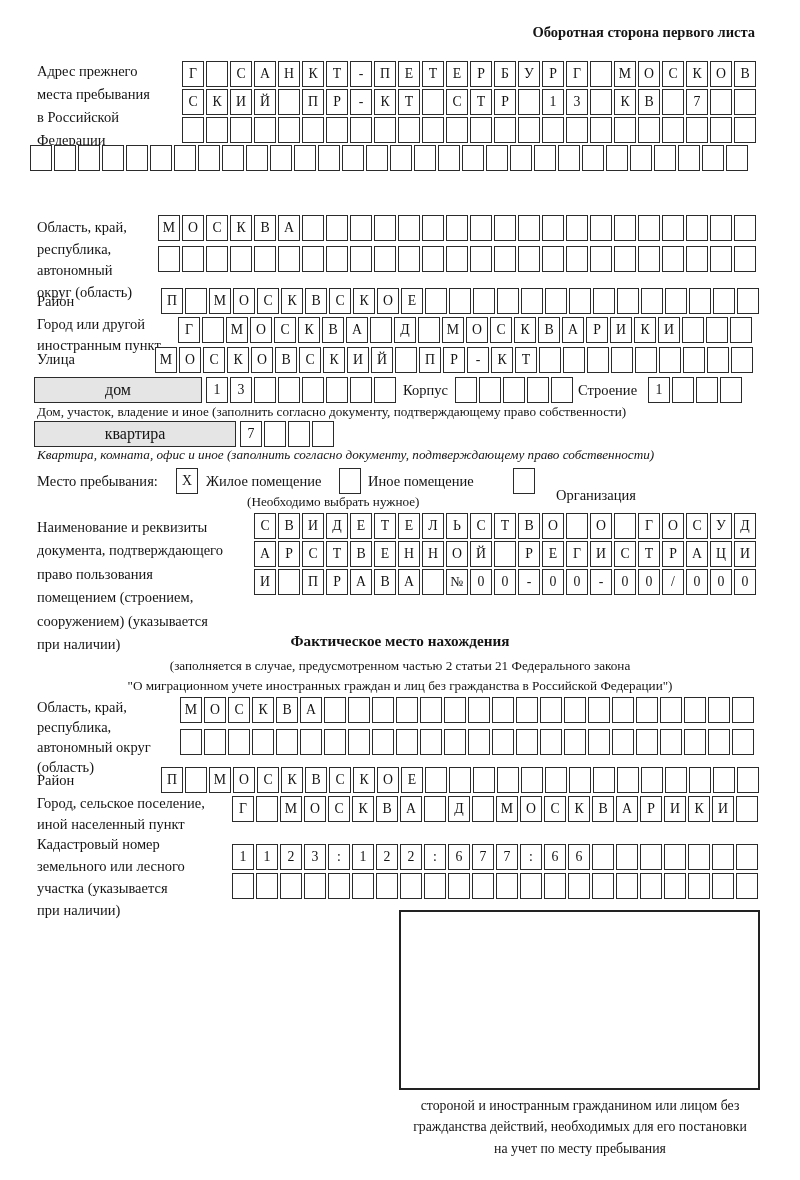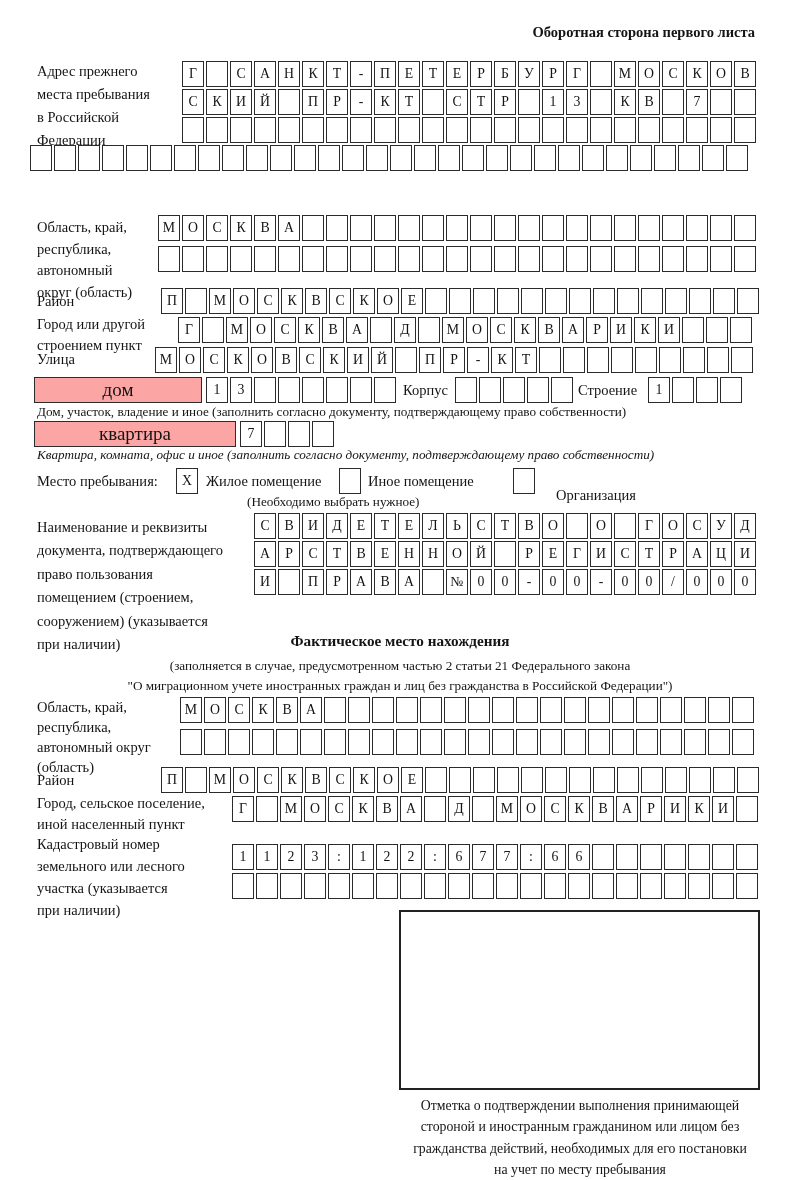--- a/index.html
+++ b/index.html
@@ -14,22 +14,22 @@
   .heading{font-weight:bold;font-size:15.2px;}
   .row{position:absolute;display:flex;}
   .cell{
     flex:none;box-sizing:border-box;width:22px;height:26px;
     border:1.8px solid #2b2b2b;margin-right:2px;background:#fff;
     display:flex;align-items:center;justify-content:center;
     font-size:13.8px;line-height:1;
   }
   .fieldbox{
     position:absolute;box-sizing:border-box;height:26px;
-    border:1.8px solid #2b2b2b;background:#fca5a5;
-    display:flex;align-items:center;justify-content:center;font-size:19px;
+    border:1.8px solid #2b2b2b;background:#e5e5e5;
+    display:flex;align-items:center;justify-content:center;font-size:16px;
   }
   .stamp{
     position:absolute;box-sizing:border-box;border:2.2px solid #222;background:#fff;
   }
   .cap{font-size:13.8px;line-height:21.3px;text-align:center;}
 </style>
 </head>
 <body>
 
 <div id="page">
@@ -239,21 +239,21 @@
       <div class="cell"></div>
       <div class="cell"></div>
       <div class="cell"></div>
       <div class="cell"></div>
       <div class="cell"></div>
       <div class="cell"></div>
     </div>
 
   <div class="abs lbl" style="left:37px;top:314px;width:150px;line-height:21px;">
       <div>Город или другой</div>
-      <div>строением пункт</div>
+      <div>иностранным пункт</div>
     </div>
   <div class="row" style="left:178px;top:317px;">
       <div class="cell">Г</div>
       <div class="cell"></div>
       <div class="cell">М</div>
       <div class="cell">О</div>
       <div class="cell">С</div>
       <div class="cell">К</div>
       <div class="cell">В</div>
       <div class="cell">А</div>
@@ -601,19 +601,18 @@
       <div class="cell"></div>
       <div class="cell"></div>
       <div class="cell"></div>
       <div class="cell"></div>
       <div class="cell"></div>
       <div class="cell"></div>
     </div>
 
   <div class="stamp" style="left:399px;top:910px;width:361px;height:180px;"></div>
   <div class="abs cap" style="left:398px;top:1095px;width:364px;">
-      <div>Отметка о подтверждении выполнения принимающей</div>
       <div>стороной и иностранным гражданином или лицом без</div>
       <div>гражданства действий, необходимых для его постановки</div>
       <div>на учет по месту пребывания</div>
     </div>
 
 </div>
 
 </body></html>

